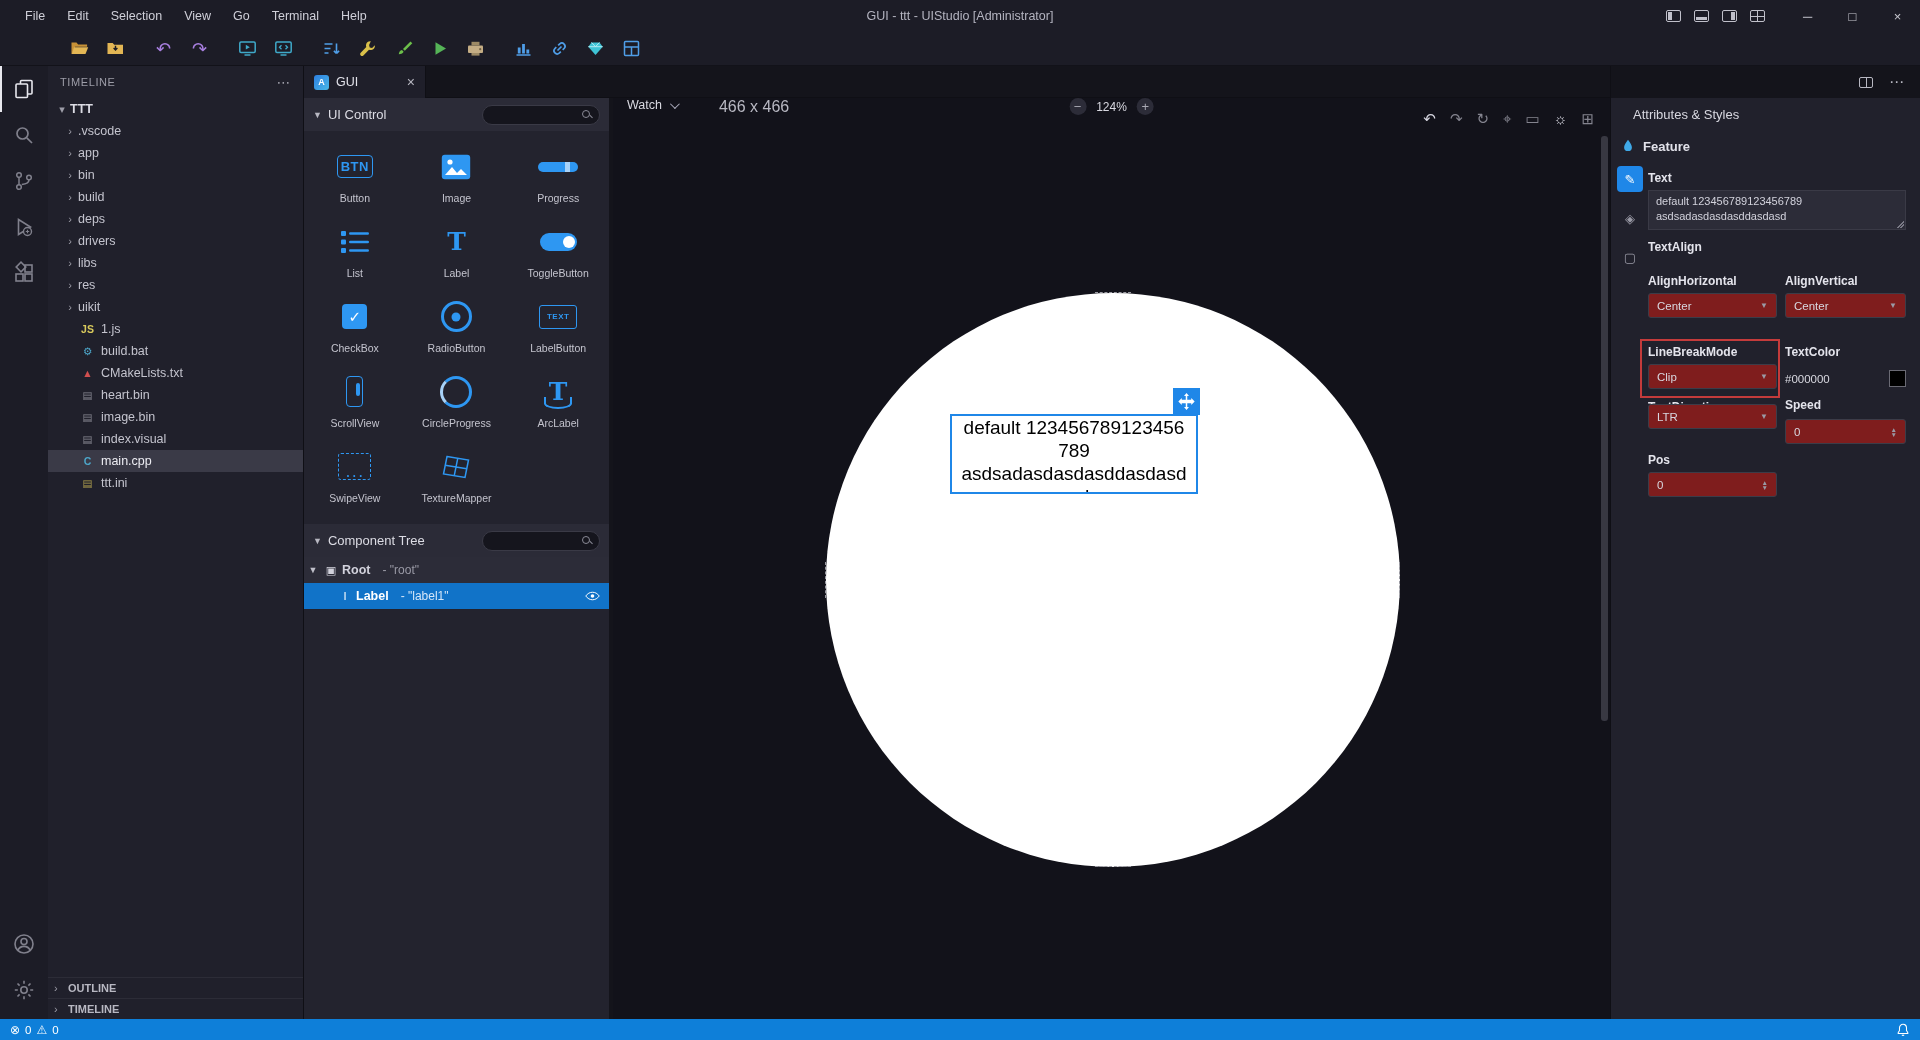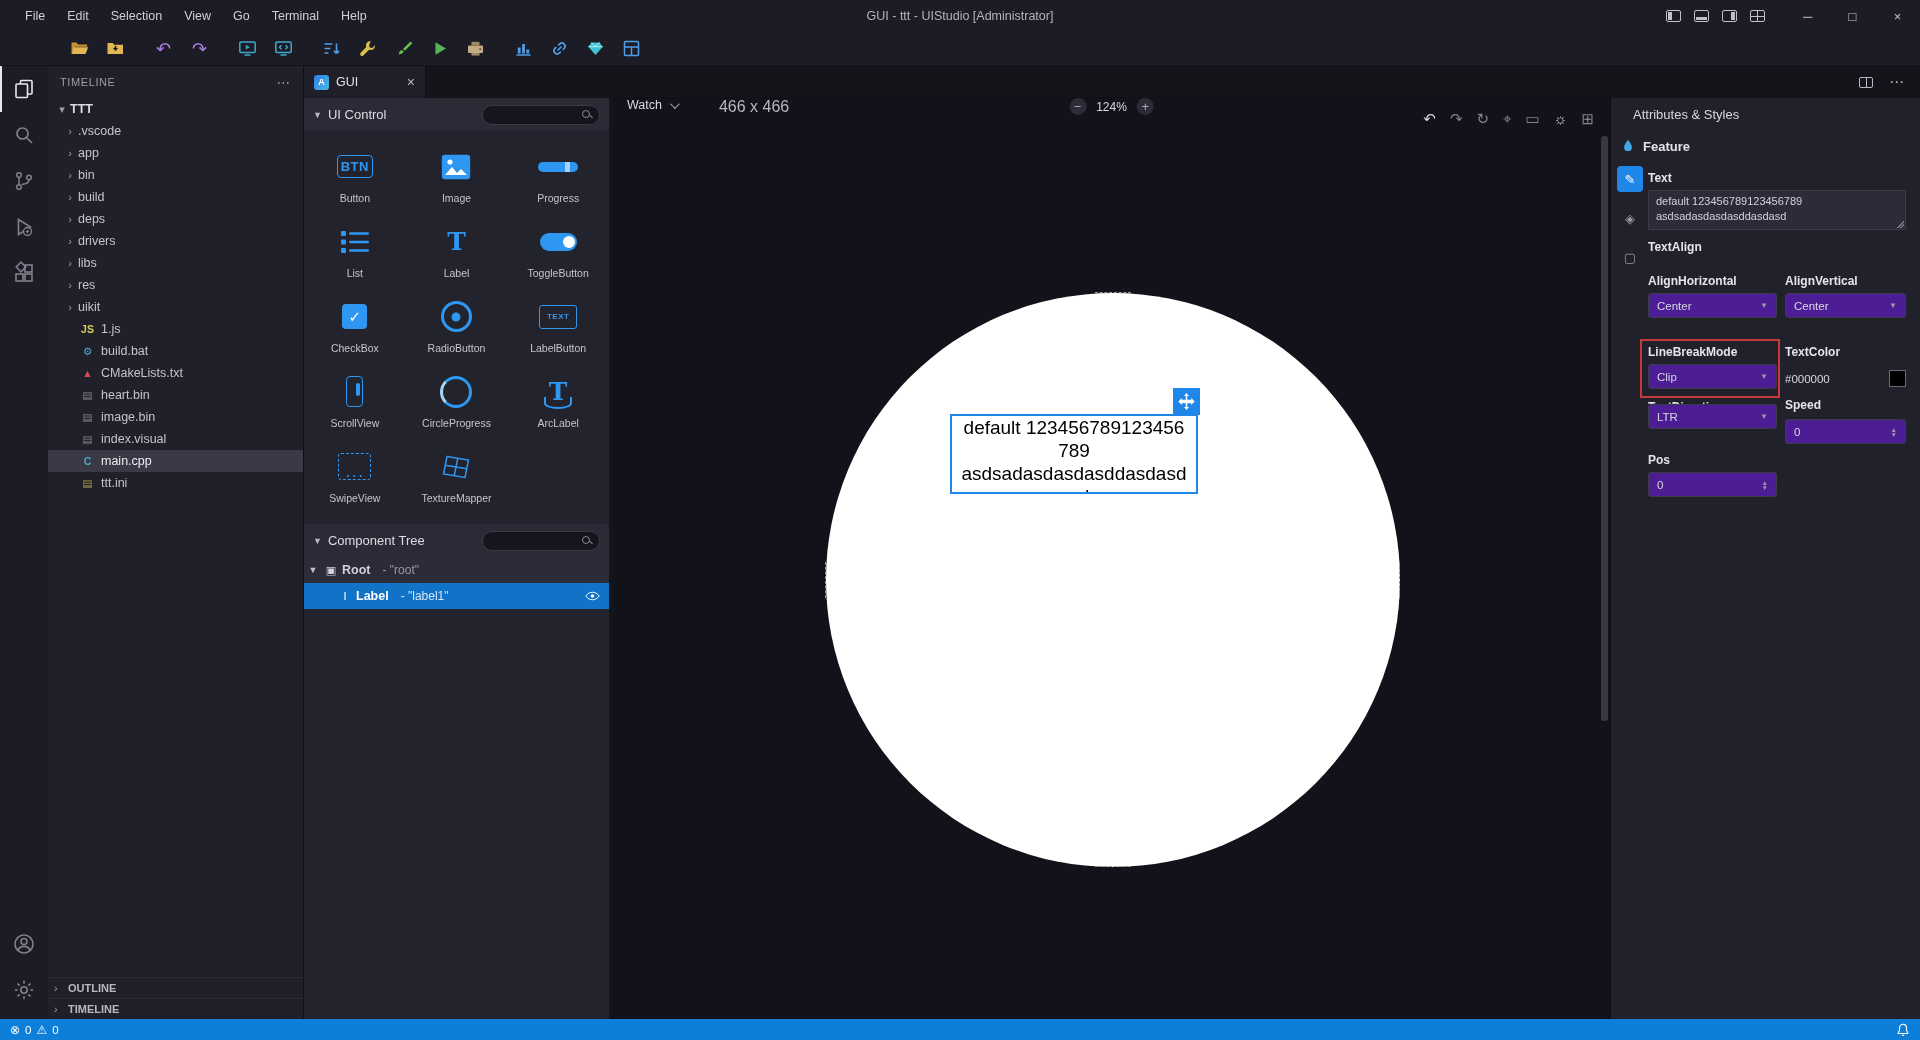--- a/index.html
+++ b/index.html
@@ -126,21 +126,21 @@
   .rp-header { height:33px; display:flex; align-items:center; padding-left:22px; font-size:13px; color:#d8d8e0; }
   .rp-feature { height:30px; display:flex; align-items:center; gap:8px; padding-left:10px; font-size:13px; font-weight:700; color:#e2e2ea; }
   .fe-icon svg { width:14px; height:14px; display:block; }
   .rp-strip { position:absolute; left:4px; top:100px; width:30px; display:flex; flex-direction:column; gap:13px; align-items:center; }
   .strip-btn { width:26px; height:26px; display:flex; align-items:center; justify-content:center; color:#9a9aa6; border-rad1ius:3px; font-size:13px; border-radius:4px; }
   .strip-btn.active { background:#1f87e8; color:#fff; }
   .rp-body { position:absolute; left:0; right:0; top:95px; bottom:0; }
   .flabel { position:absolute; font-size:12px; font-weight:700; color:#e4e4ec; white-space:nowrap; }
   .rp-textbox { position:absolute; left:37px; top:29px; width:258px; height:40px; background:#2c2c38; border:1px solid #3a3a46; font-size:11px; color:#d2d2dc; padding:3px 7px; line-height:15px; overflow:hidden; }
   .grip { position:absolute; right:1px; bottom:1px; width:8px; height:8px; background:linear-gradient(135deg,transparent 55%,#7a7a86 55% 65%,transparent 65% 75%,#7a7a86 75% 85%,transparent 85%); }
-  .dd { position:absolute; height:25px; background:#4c1d95; border:1px solid #3c3c48; border-radius:3px; display:flex; align-items:center; padding:4px 8px; font-size:11.5px; color:#d8d8e0;justify-content:center; }
+  .dd { position:absolute; height:25px; background:#7f1d1d; border:1px solid #3c3c48; border-radius:3px; display:flex; align-items:center; padding:4px 8px; font-size:11.5px; color:#d8d8e0;justify-content:center; }
   .dd .caret { margin-left:auto; font-size:8px; color:#9a9aa6; font-weight:400; }
   .spars { margin-left:auto; display:flex; flex-direction:column; line-height:5px; font-size:6.5px; color:#9a9aa6; font-style:normal; }
   .spars i { font-style:normal; }
   .color-row { position:absolute; height:25px; display:flex; align-items:center; font-size:11.5px; color:#d8d8e0; }
   .swatch { margin-left:auto; width:17px; height:17px; background:#000; border:1px solid #6a6a74; }
   .red-box { position:absolute; left:29px; top:178px; width:140px; height:59px; border:2px solid #c43b3b; pointer-events:none; z-index:3; }
 
   
   .statusbar { position:absolute; left:0; top:1019px; width:1920px; height:21px; background:#0e7fd9; color:#fff; display:flex; align-items:center; font-size:11.5px; padding:0 10px; gap:5px; }
   .sb-ic { font-size:12px; }

